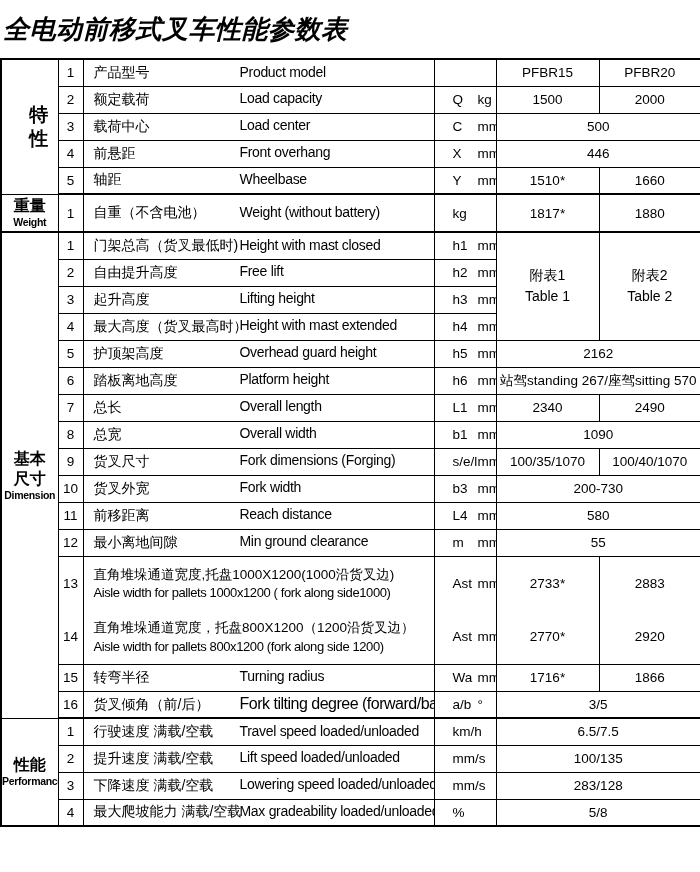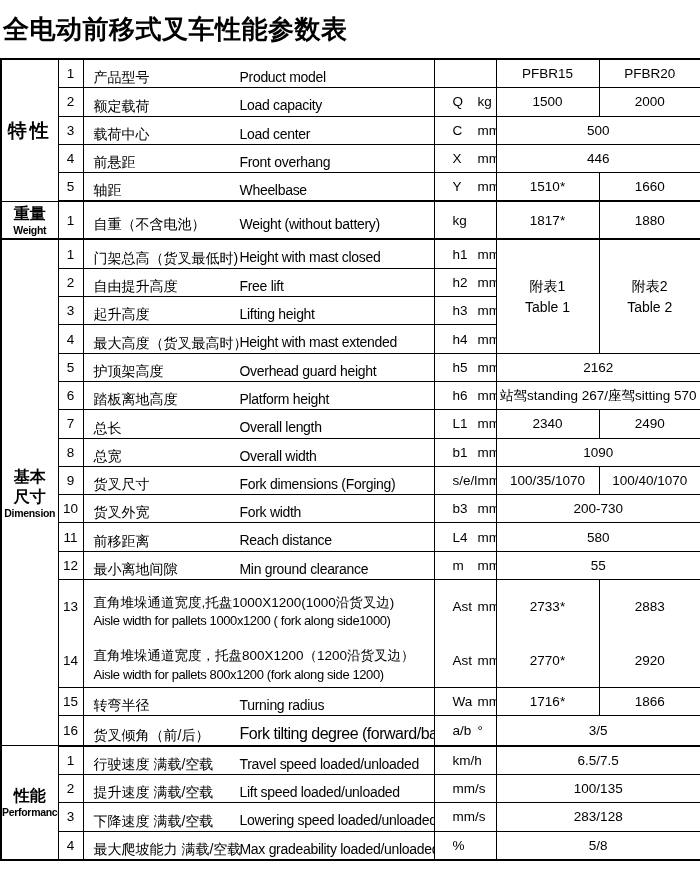--- a/index.html
+++ b/index.html
@@ -2,21 +2,21 @@
 <html><head>
 <meta charset="utf-8">
 <style>
   html,body{margin:0;padding:0;background:#fff;}
   body{
     width:700px;height:872px;
     color:#000;
     font-family:"Liberation Sans","DejaVu Sans",sans-serif;
     -webkit-font-smoothing:antialiased;
   }
-  .header{padding:12px 4px 0 3px;}
+  .header{padding:12px 4px 0 3px;font-style:italic;}
   .title-zh{font-size:26px;font-weight:bold;margin:0 0 5px 0;letter-spacing:0.5px;}
   .title-en{font-size:23px;font-weight:600;letter-spacing:-0.8px;margin:0;}
 
   table.spec{
     border-collapse:collapse;
     table-layout:fixed;
     width:700px;
     margin-top:11px;
     border:2px solid #000;
   }
@@ -24,25 +24,25 @@
   tr{height:27px;}
   tr.wtall{height:38px;}
   tr.tall{height:54px;}
   
   tr.no-div td{border-bottom-style:hidden;}
   
   tr.sec-end td{border-bottom-width:2px;}
 
   .sec-cell{text-align:center;vertical-align:middle;}
   .sec-zh{font-size:16px;font-weight:bold;line-height:1.25;}
-  .sec-cell.solo .sec-zh{font-size:19px;letter-spacing:3px;}
+  .sec-cell.solo .sec-zh{font-size:19px;letter-spacing:3px;margin-left:21px;}
   .sec-en{font-size:10.5px;font-weight:bold;letter-spacing:-0.3px;line-height:1.2;}
 
   .no-cell{text-align:center;font-size:13.5px;}
-  .name-cell{padding:9px 2px 0 10px;font-size:14px;white-space:nowrap;}
+  .name-cell{padding:0 2px 0 10px;font-size:14px;white-space:nowrap;}
   .nz{display:inline-block;width:146px;vertical-align:middle;}
   .ne{letter-spacing:-0.3px;}
   .en-tight{font-size:16px;letter-spacing:-0.5px;}
   .nz-line{font-size:13.5px;line-height:1.45;}
   .ne-line{font-size:13px;letter-spacing:-0.4px;line-height:1.35;}
 
   .unit-cell{padding-left:18px;font-size:13.5px;white-space:nowrap;}
   .sym{display:inline-block;min-width:25px;}
 
   .val-cell{text-align:center;font-size:13.5px;white-space:nowrap;}

